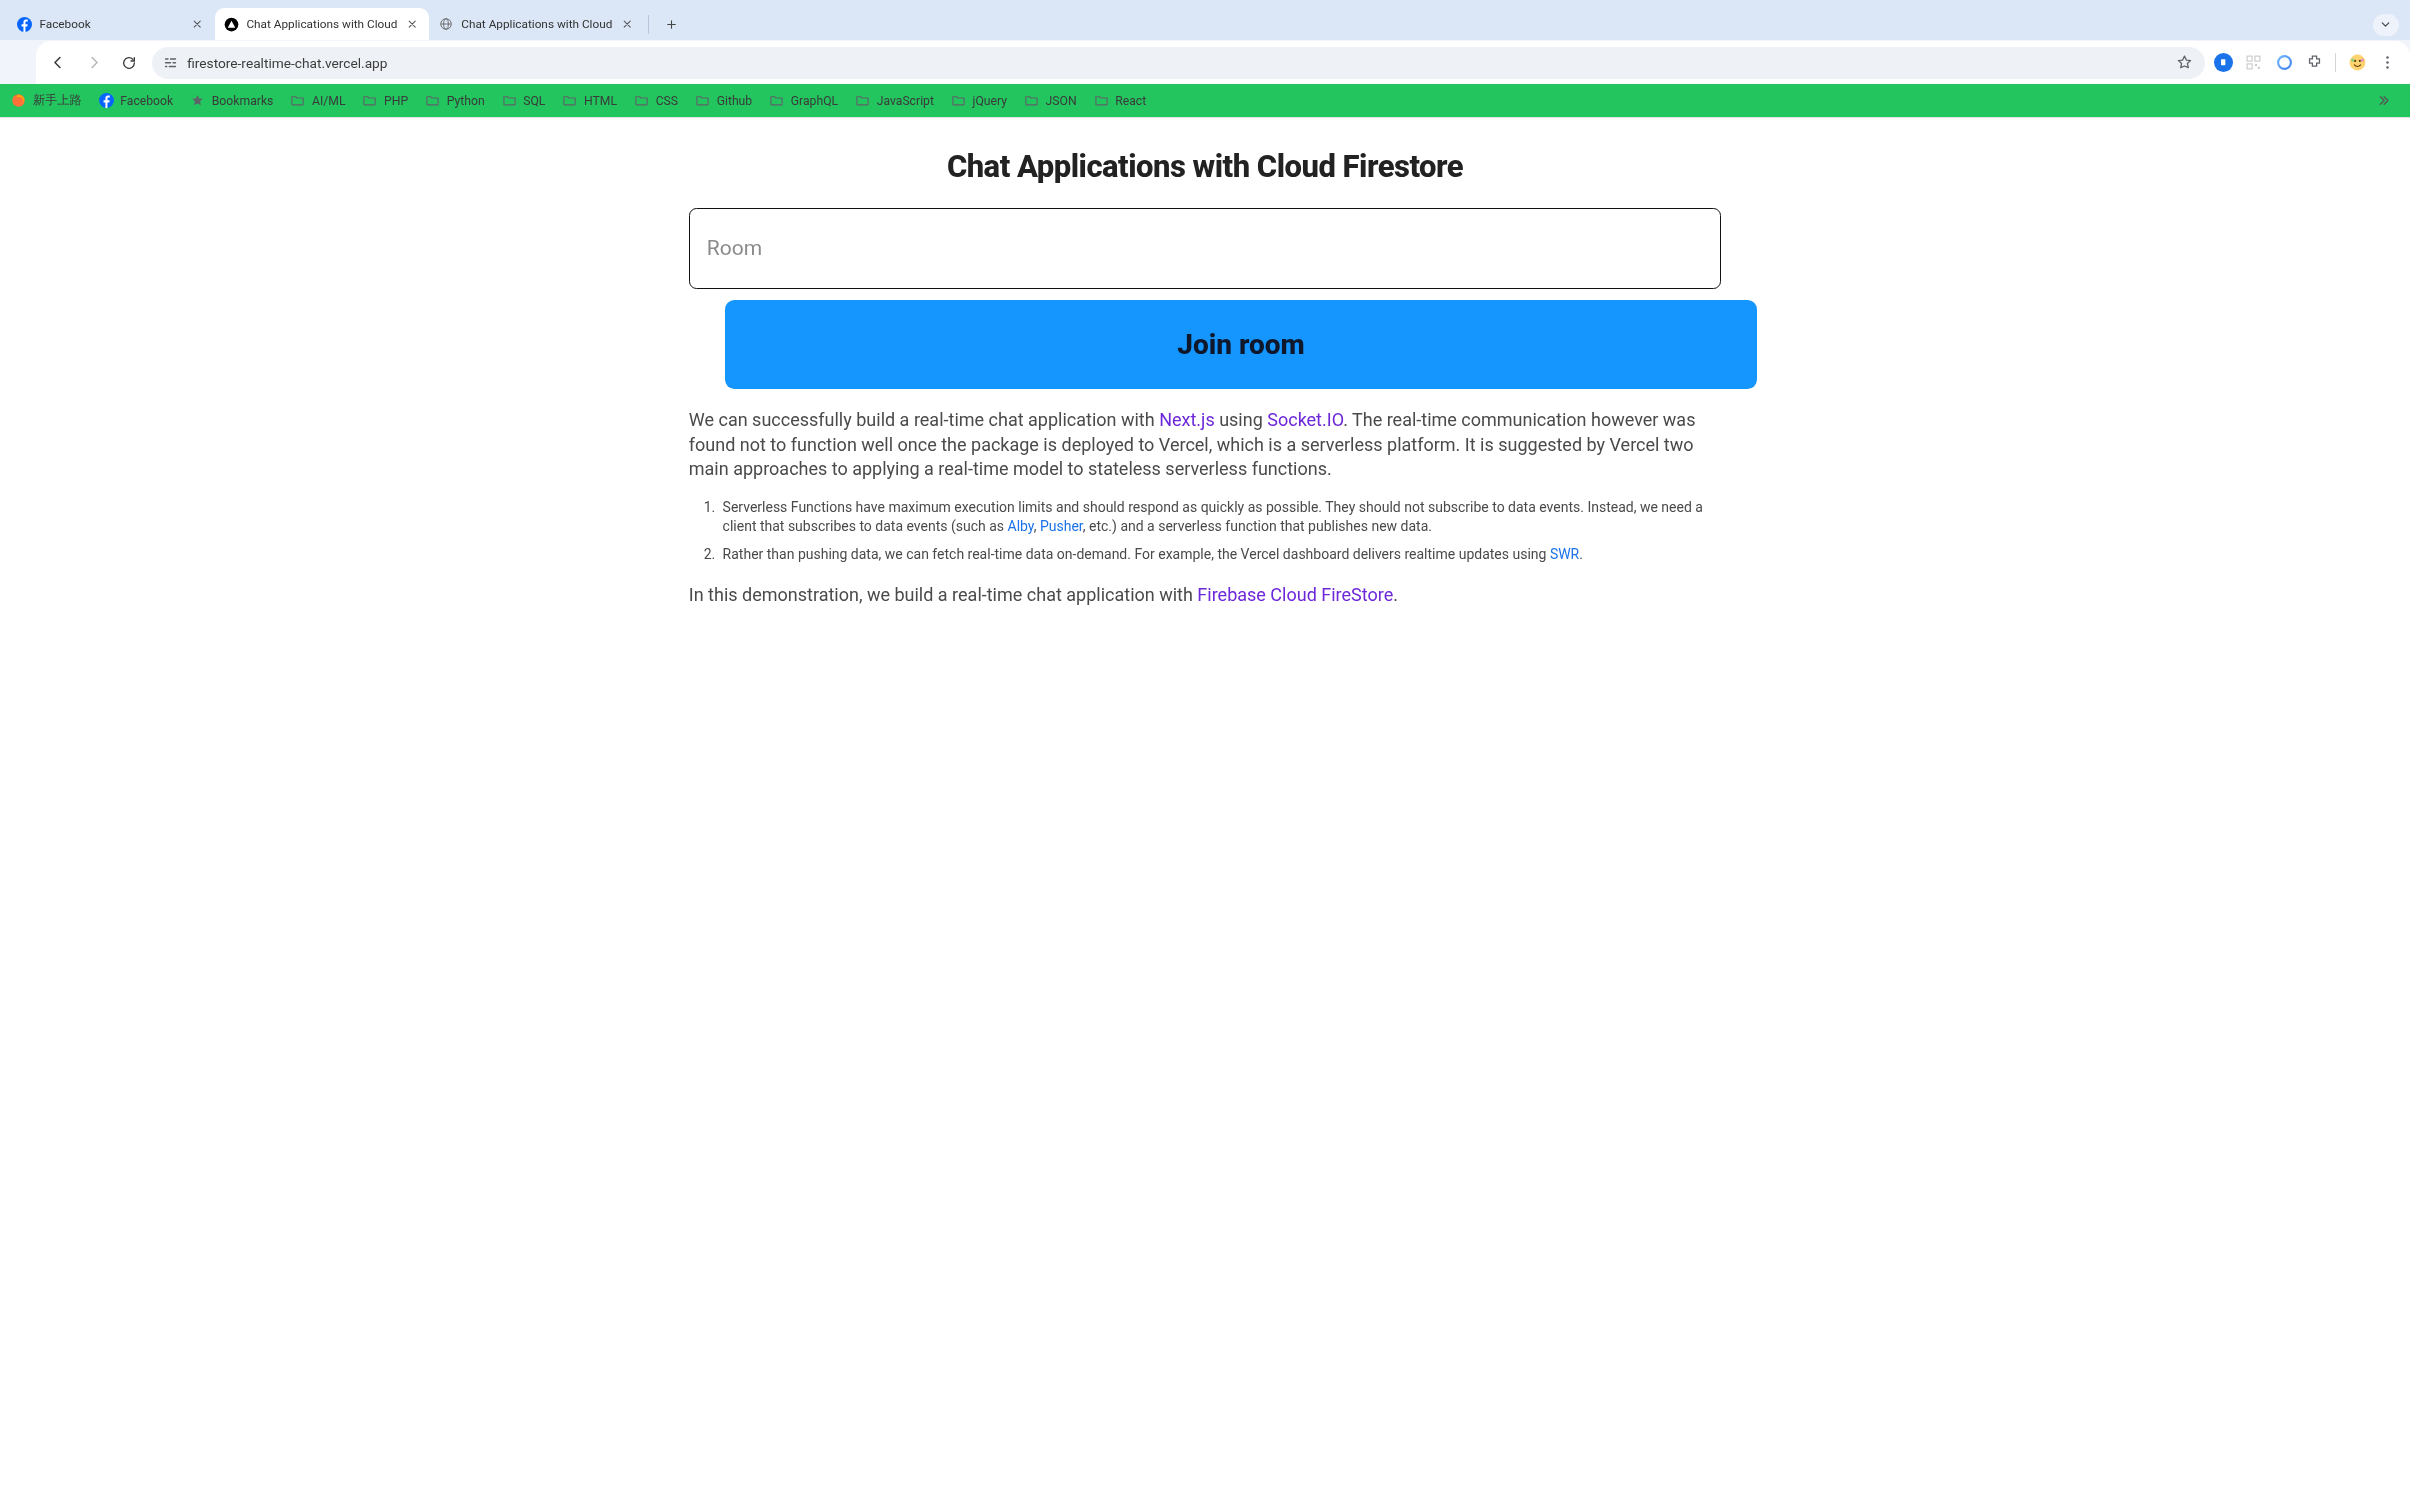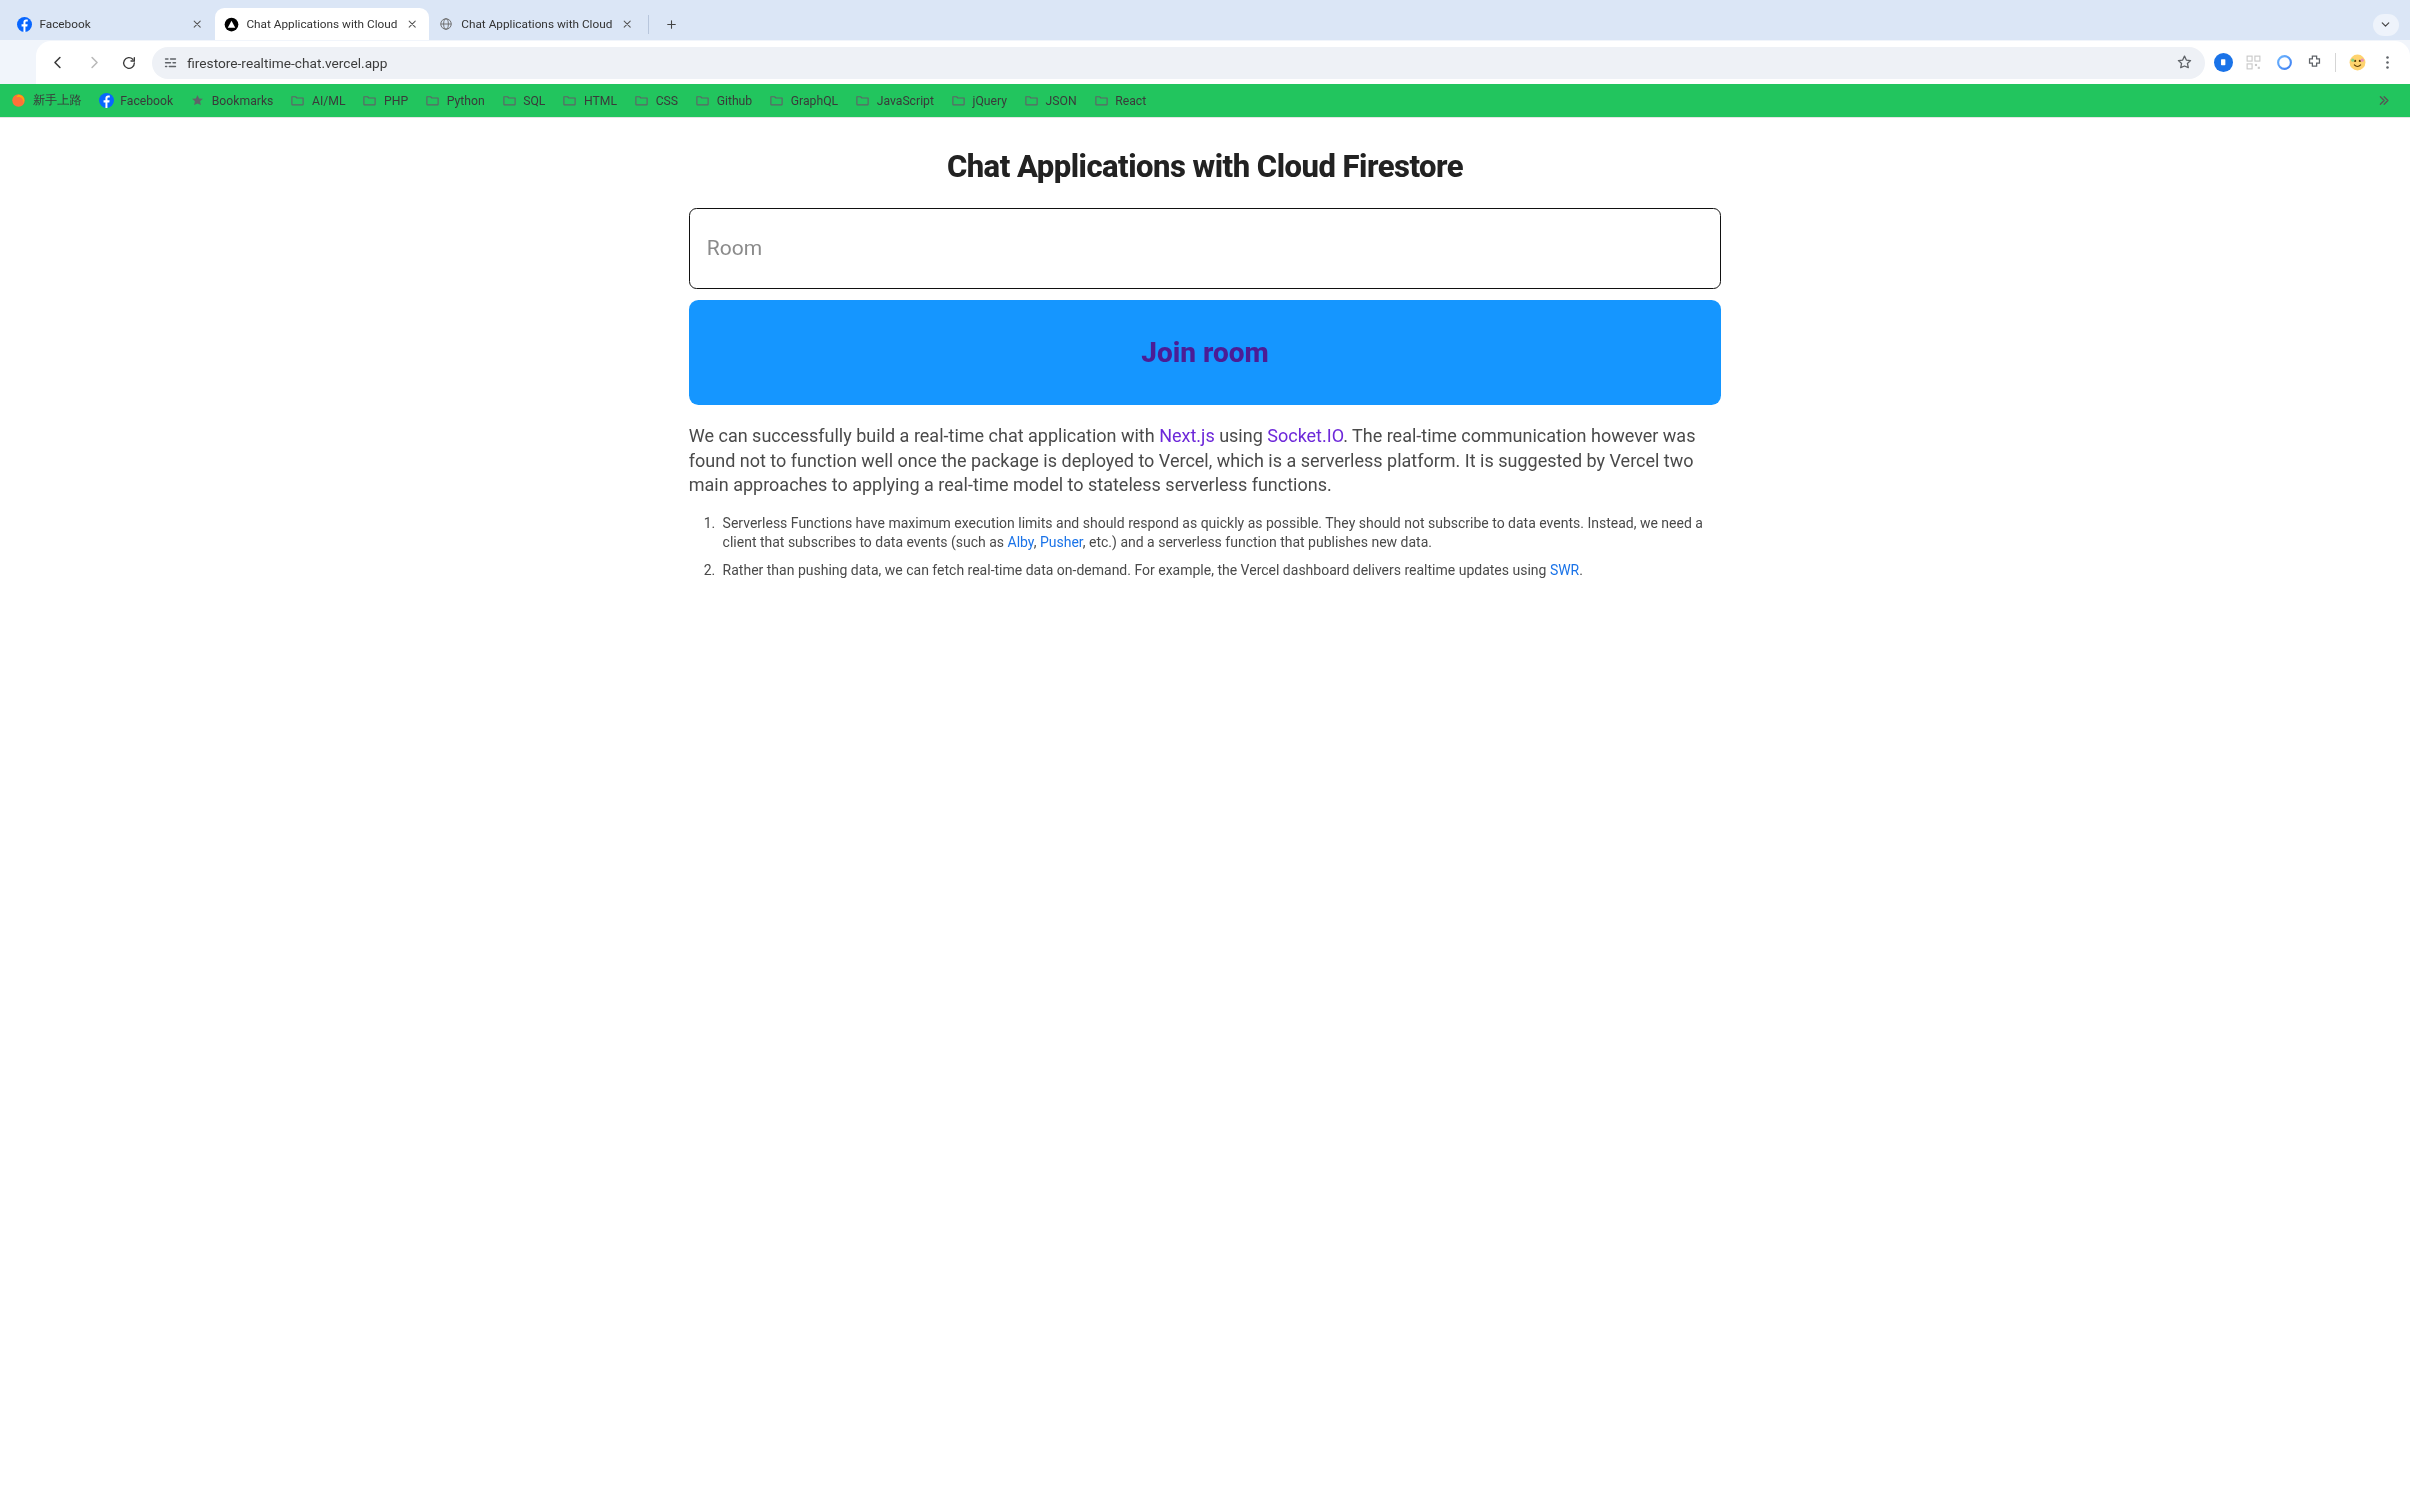--- a/index.html
+++ b/index.html
@@ -205,28 +205,29 @@
       font-size: 21px;
       padding: 0 17px;
       color: #333;
       outline: none;
     }
     .room-input::placeholder { color: #8b8b8b; }
     .join-btn {
       display: block;
       width: 100%;
       margin-top: 11.3px;
-      height: 105px;
+      height: 89px;
       border: none;
       border-radius: 9.4px;
       background: #1596ff;
-      color: #4c1d95;
+      color: #0f172a;
       font-size: 28px;
       font-weight: 800;
       cursor: pointer;
+      margin-left: 36px;
     }
     .body-text {
       margin-top: 19px;
       font-size: 18px;
       line-height: 1.35;
       color: #4a4a4a;
     }
     .body-text a, .link {
       color: #6d28d9;
       text-decoration: none;
@@ -548,14 +549,17 @@
 
   <ol class="points">
     <li>
       <span>Serverless Functions have maximum execution limits and should respond as quickly as possible. They should not subscribe to data events. Instead, we need a client that subscribes to data events (such as </span><a href="#" class="link blue">Alby</a><span>, </span><a href="#" class="link blue">Pusher</a><span>, etc.) and a serverless function that publishes new data.</span>
     </li>
     <li>
       <span>Rather than pushing data, we can fetch real-time data on-demand. For example, the Vercel dashboard delivers realtime updates using </span><a href="#" class="link blue">SWR</a><span>.</span>
     </li>
   </ol>
 
+  <p class="body-text">
+    <span>In this demonstration, we build a real-time chat application with </span><a href="#" class="link">Firebase Cloud FireStore</a><span>.</span>
+  </p>
 </div>
 
 
 </body></html>

